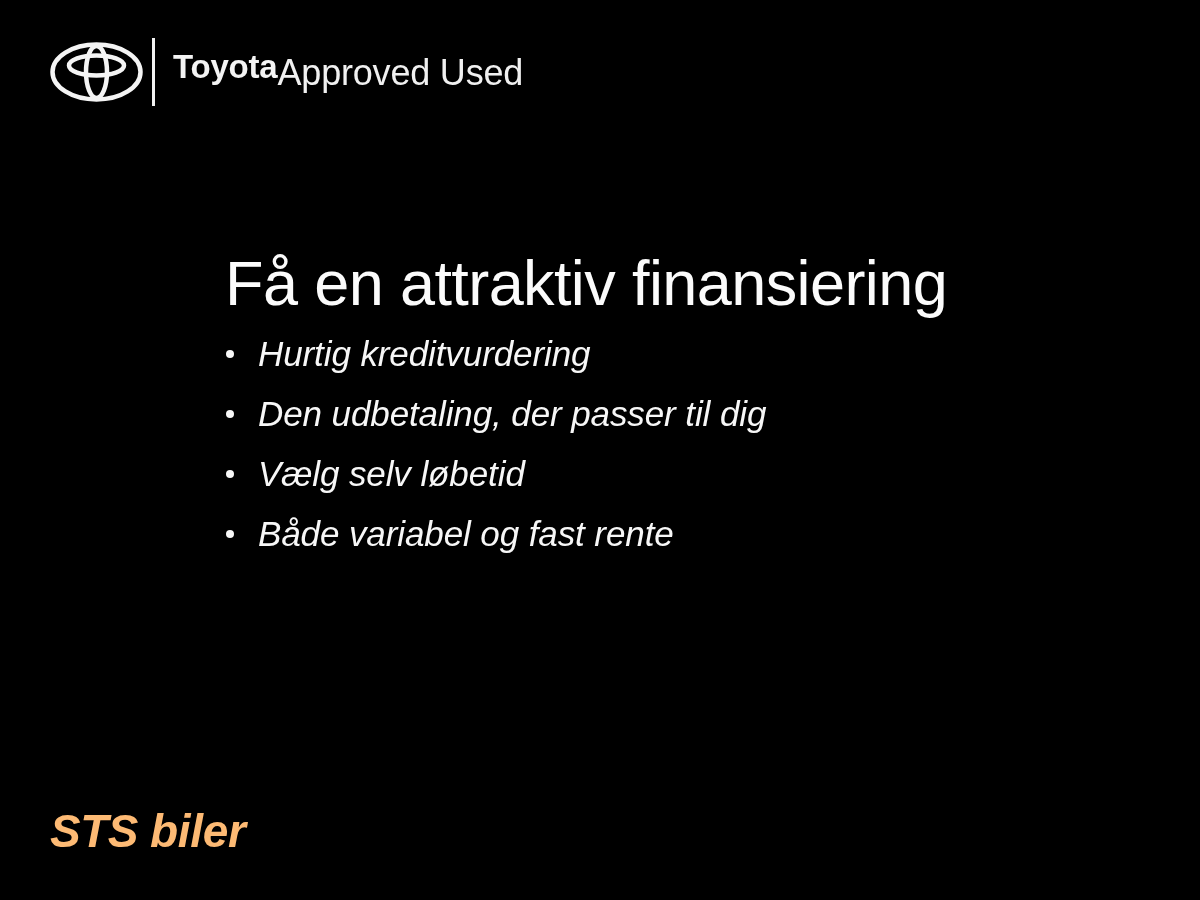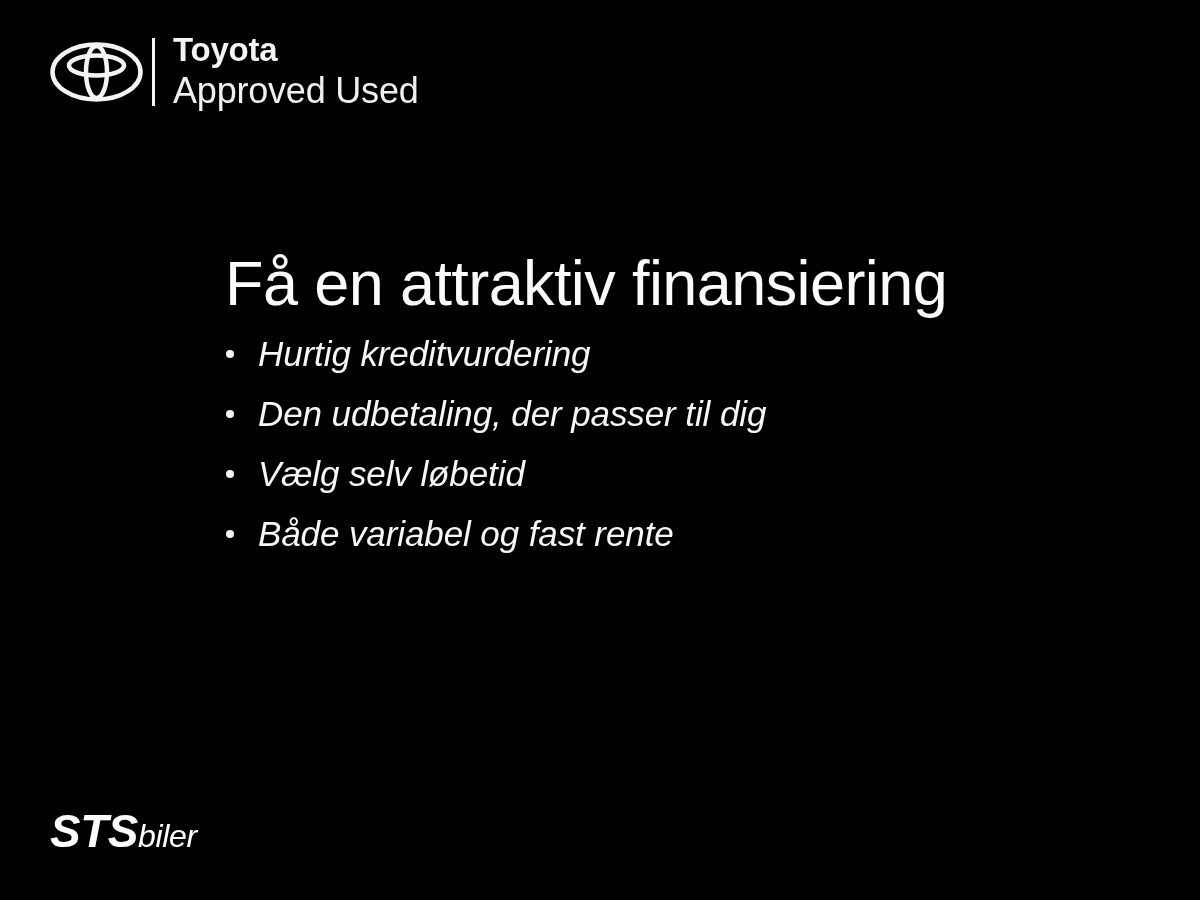--- a/index.html
+++ b/index.html
@@ -43,21 +43,21 @@
     width: 3px;
     height: 68px;
     background: #f2f2f2;
     margin-left: 9px;
     margin-right: 18px;
     flex: 0 0 auto;
   }
 
   #brand-wordmark {
     display: flex;
-    flex-direction: column;
+    flex-direction: row;
     justify-content: center;
     line-height: 1;
   }
 
   #brand-name {
     font-size: 33px;
     font-weight: 700;
     color: #f4f4f4;
     letter-spacing: -0.2px;
     line-height: 1.04;
@@ -128,33 +128,34 @@
 
   
   #sts-logo {
     position: absolute;
     left: 50px;
     top: 808px;
     display: flex;
     align-items: baseline;
     font-style: italic;
     line-height: 1;
-    color: #ffffff;
+    color: #fdba74;
   }
 
   #sts-mark {
     font-size: 46px;
     font-weight: 700;
     letter-spacing: -0.5px;
   }
 
   #sts-word {
-    font-size: 32px;
-    font-weight: 400;
+    font-size: 46px;
+    font-weight: 700;
     letter-spacing: -0.3px;
+    margin-left: 12px;
   }
 </style>
 </head>
 <body>
 
 <div id="slide">
 
   <div id="brand-lockup">
 
     <svg id="toyota-emblem" viewBox="0 0 186 120" aria-hidden="true">

